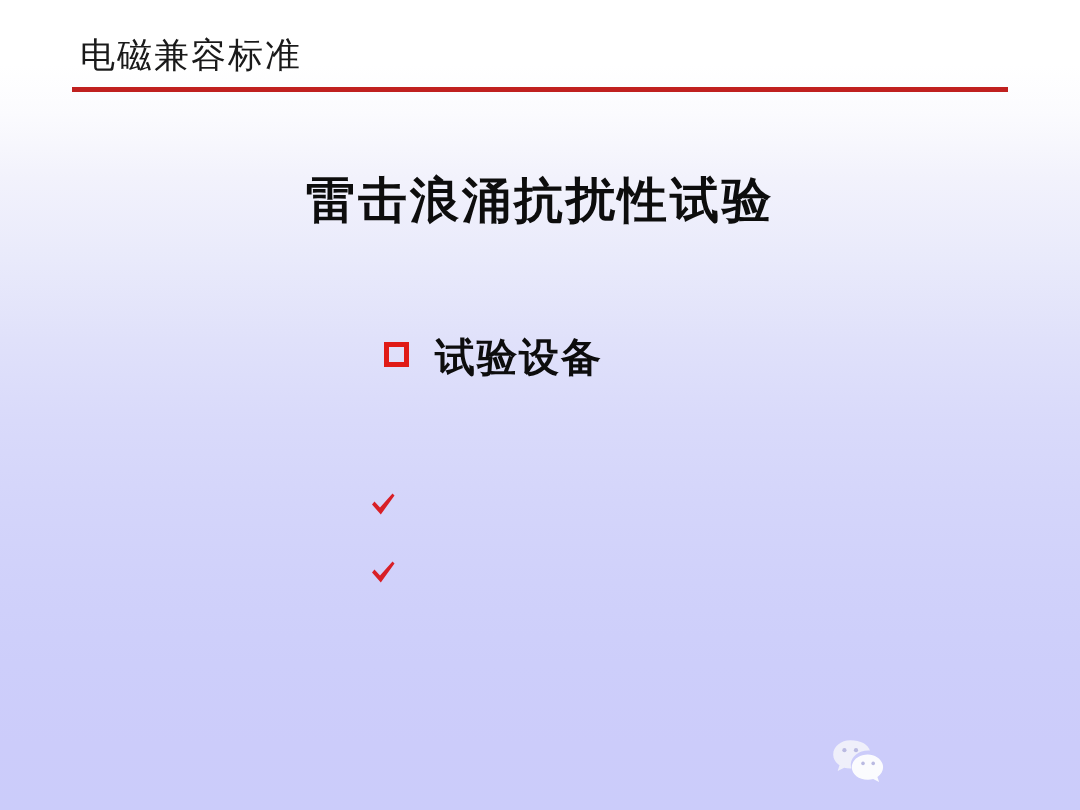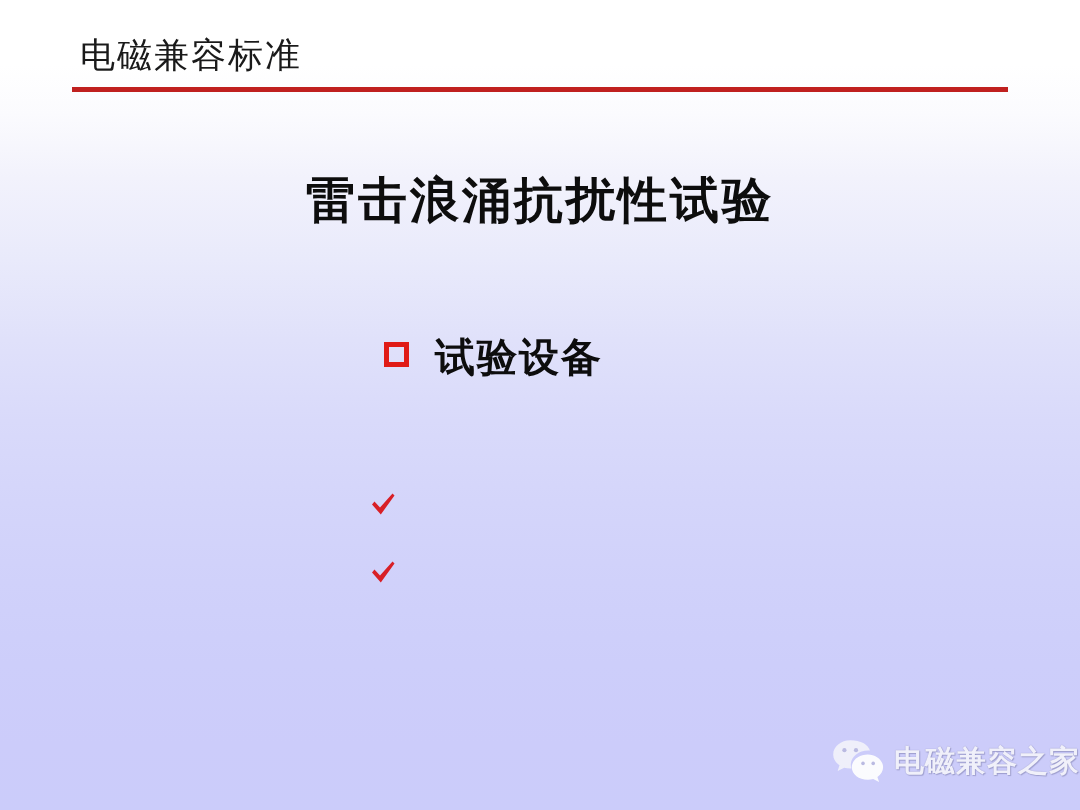--- a/index.html
+++ b/index.html
@@ -196,16 +196,15 @@
       <circle cx="12.4" cy="12.2" r="2.1" fill="#b9b9e0"></circle>
       <circle cx="24.0" cy="12.2" r="2.1" fill="#b9b9e0"></circle>
 
       <path d="M35.8 16.6 C26.9 16.6 19.8 22.3 19.8 29.2
                c0 6.9 7.1 12.6 16.0 12.6 1.9 0 3.7 -0.3 5.4 -0.8
                l5.9 3.0 -1.7 -5.1 c3.4 -2.3 5.7 -5.8 5.7 -9.7
                0 -6.9 -7.2 -12.6 -15.3 -12.6 Z" fill="#ffffff"></path>
       <circle cx="31.0" cy="25.4" r="1.8" fill="#b9b9e0"></circle>
       <circle cx="41.2" cy="25.4" r="1.8" fill="#b9b9e0"></circle>
     </svg>
-    <span id="watermark-label">电磁兼容之家</span>
   </div>
 
 </div>
 
 </body></html>

